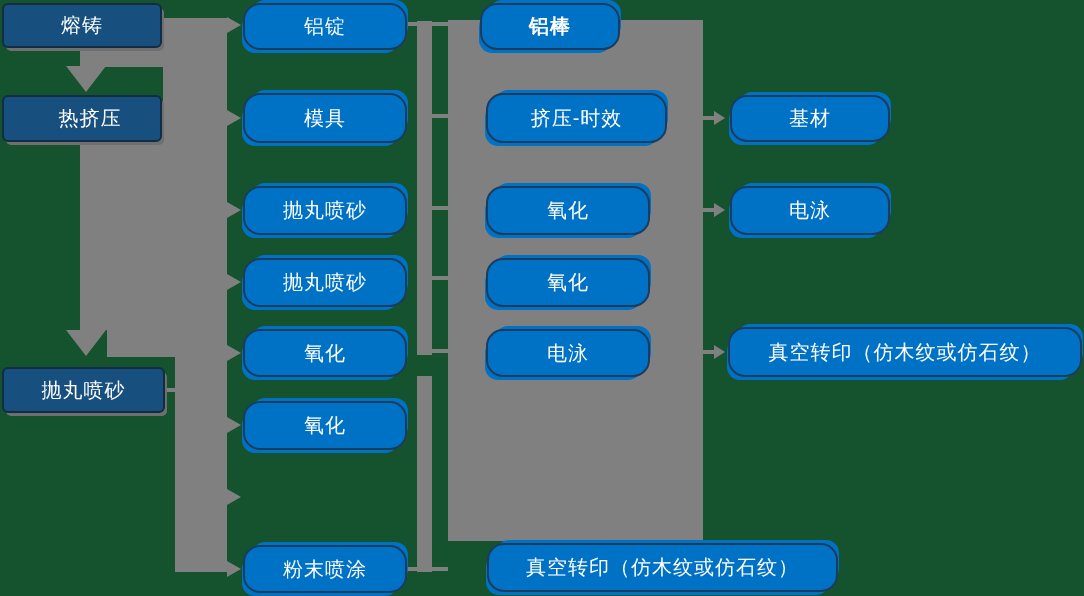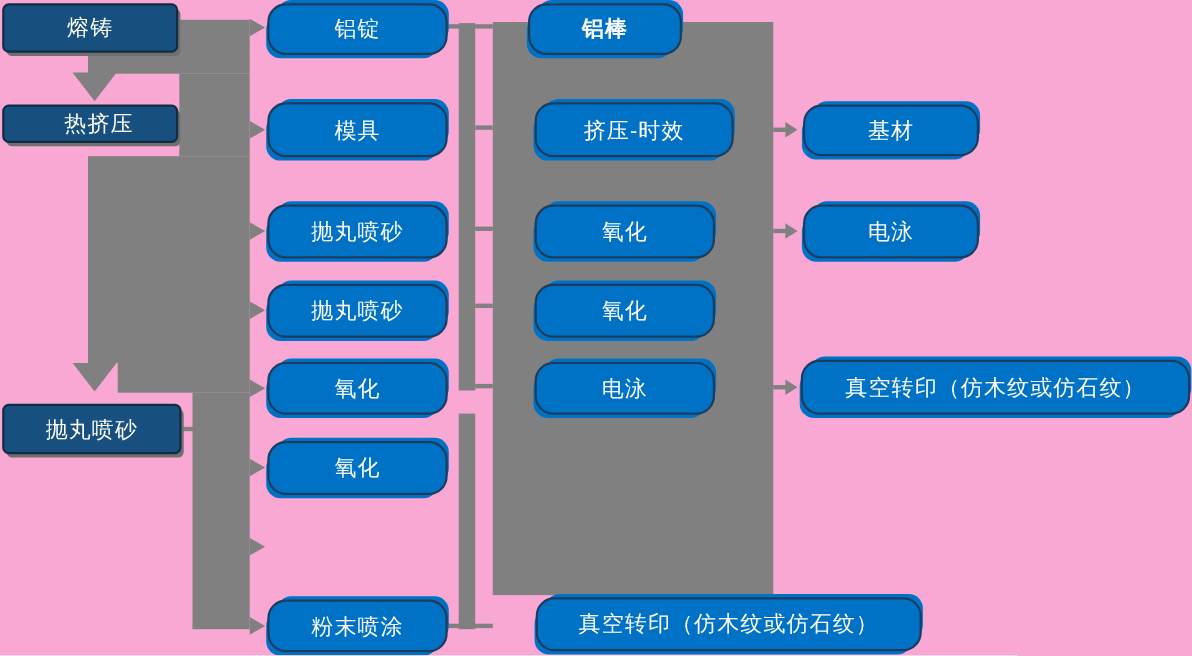--- a/index.html
+++ b/index.html
@@ -1,18 +1,18 @@
 <!DOCTYPE html>
 <html><head>
 <meta charset="utf-8">
 <style>
   html,body { margin:0; padding:0; background:#ffffff; }
   #canvas {
     position:relative; width:1084px; height:596px; overflow:hidden;
-    background:#f9a8d4;
+    background:#14532d;
     font-family:"Liberation Sans","DejaVu Sans",sans-serif;
   }
   .box {
     position:absolute; box-sizing:border-box;
     display:flex; align-items:center; justify-content:center;
     color:#ffffff; font-size:20px; letter-spacing:1px; white-space:nowrap;
     border-radius:17px;
   }
   .blue {
     background:#0072C6; border:2px solid #1c3c5e;
@@ -74,21 +74,21 @@
   <div class="gray" style="left:703px; top:116px; width:12px; height:4px;"></div>
   <div class="tri tri-right-sm" style="left:714px; top:111px;"></div>
   <div class="gray" style="left:703px; top:208px; width:12px; height:4px;"></div>
   <div class="tri tri-right-sm" style="left:714px; top:203px;"></div>
   <div class="gray" style="left:703px; top:350px; width:12px; height:4px;"></div>
   <div class="tri tri-right-sm" style="left:714px; top:345px;"></div>
 
   <div class="box dark" style="left:2px; top:3px; width:160px; height:45px;">
       <span>熔铸</span>
     </div>
-  <div class="box dark" style="left:2px; top:95px; width:160px; height:35px;padding-left:16px;">
+  <div class="box dark" style="left:2px; top:95px; width:160px; height:47px;padding-left:16px;">
       <span>热挤压</span>
     </div>
   <div class="box dark" style="left:2px; top:367px; width:163px; height:46px;">
       <span>抛丸喷砂</span>
     </div>
 
   <div class="box blue" style="left:243px; top:3px; width:164px; height:47px;">
       <span>铝锭</span>
     </div>
   <div class="box blue" style="left:243px; top:93px; width:164px; height:50px;">

